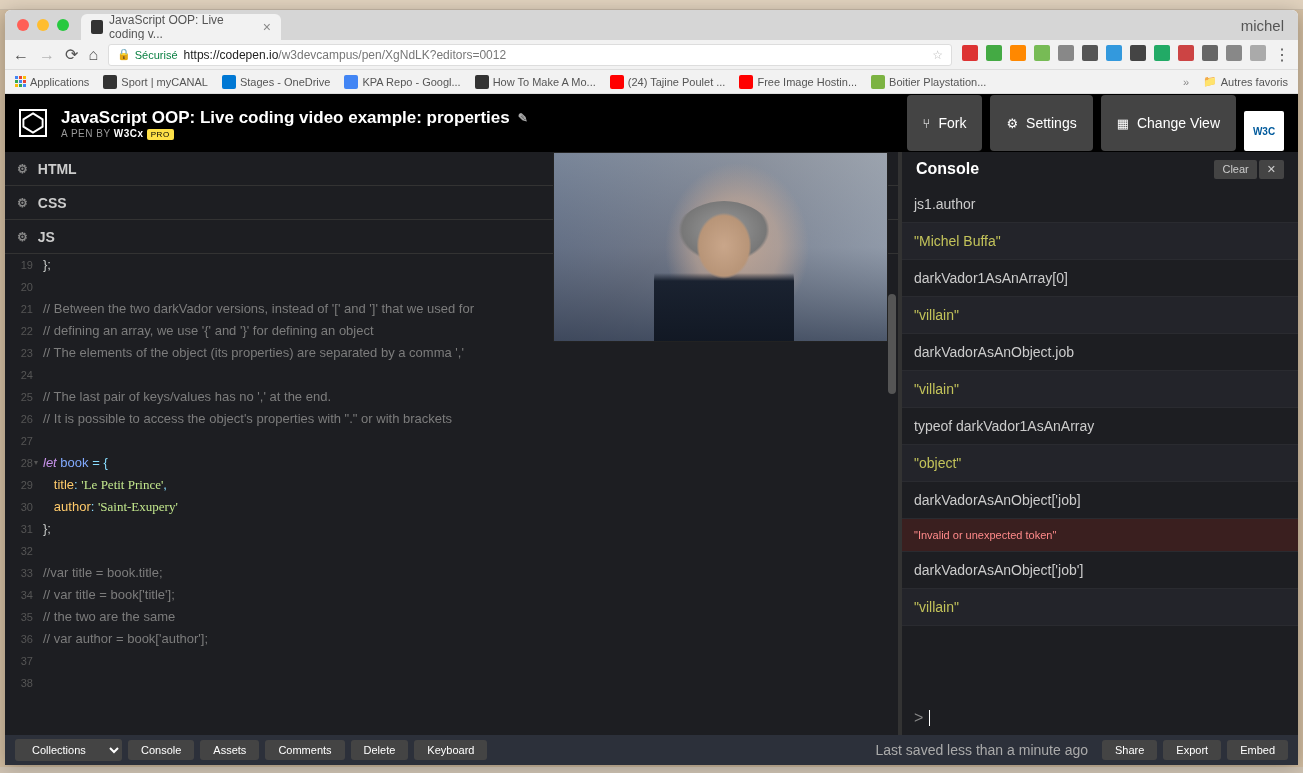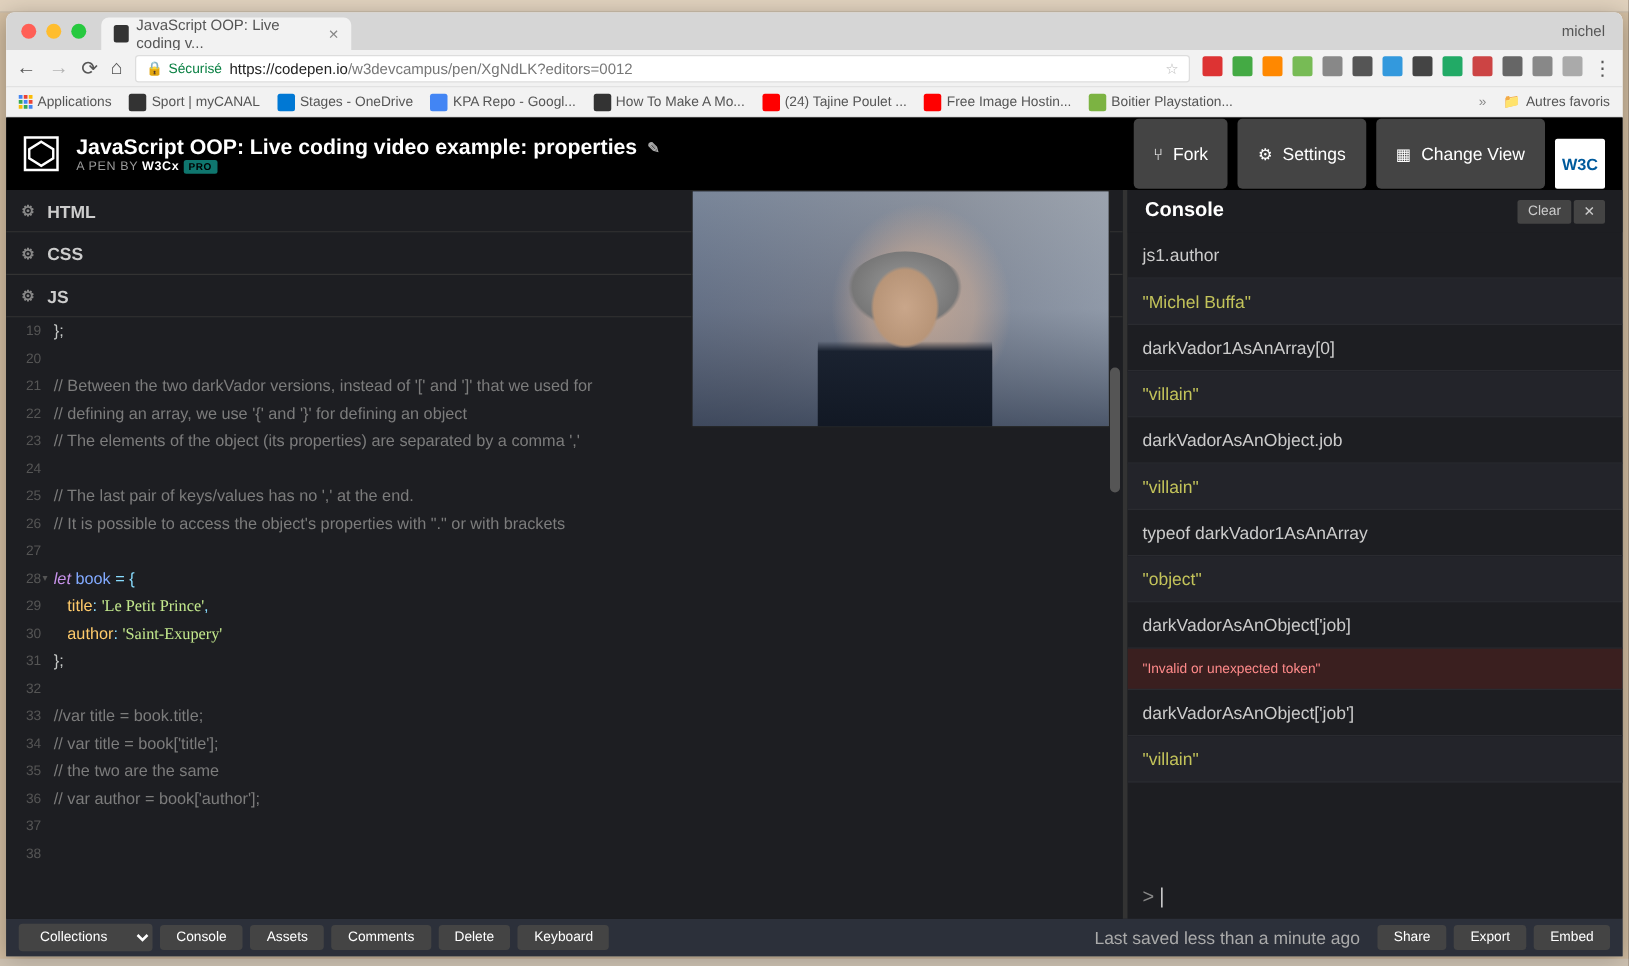--- a/index.html
+++ b/index.html
@@ -10,21 +10,21 @@
 
 
 .chrome { position: absolute; top: 10px; left: 5px; right: 5px; height: 755px; background: #fff; border-radius: 6px 6px 0 0; box-shadow: 0 4px 20px rgba(0,0,0,0.3); display: flex; flex-direction: column; }
 .chrome-tabs { height: 30px; background: #d6d6d6; display: flex; align-items: center; border-radius: 6px 6px 0 0; }
 .window-controls { display: flex; gap: 8px; padding: 0 12px; }
 .wc { width: 12px; height: 12px; border-radius: 50%; }
 .wc-close { background: #ff5f56; } .wc-min { background: #ffbd2e; } .wc-max { background: #27c93f; }
 .tab { background: #f2f2f2; height: 26px; margin-top: 4px; border-radius: 6px 6px 0 0; display: flex; align-items: center; padding: 0 10px; font-size: 12px; color: #555; gap: 6px; max-width: 200px; }
 .tab .favicon { width: 14px; height: 14px; background: #333; border-radius: 2px; }
 .tab .close { color: #888; font-size: 14px; cursor: pointer; }
-.user-badge { margin-left: auto; padding: 0 14px; font-size: 12px; color: #555; }
+.user-badge { margin-left: auto; padding: 0 14px; font-size: 15px; color: #555; }
 
 .chrome-toolbar { height: 30px; background: #f2f2f2; display: flex; align-items: center; padding: 0 8px; gap: 10px; border-bottom: 1px solid #ddd; }
 .nav-icon { color: #555; font-size: 16px; cursor: pointer; }
 .urlbar { flex: 1; display: flex; align-items: center; background: #fff; height: 22px; border-radius: 3px; border: 1px solid #ddd; padding: 0 8px; font-size: 12px; gap: 6px; }
 .urlbar .secure { color: #0a8043; font-size: 11px; display: flex; align-items: center; gap: 4px; }
 .urlbar .url { color: #333; }
 .urlbar .url .domain { color: #222; }
 .urlbar .url .path { color: #777; }
 .ext-icons { display: flex; gap: 8px; }
 .ext { width: 16px; height: 16px; border-radius: 2px; }
@@ -36,25 +36,25 @@
 
 .codepen { flex: 1; background: #1e1e1e; display: flex; flex-direction: column; position: relative; }
 .cp-header { height: 58px; background: #000; display: flex; align-items: center; padding: 0 14px; gap: 14px; }
 .cp-logo { width: 28px; height: 28px; border: 2px solid #fff; transform: rotate(0deg); position: relative; }
 .cp-logo svg { width: 100%; height: 100%; }
 .cp-title-wrap { color: #fff; }
 .cp-title { font-size: 17px; font-weight: 700; display: flex; align-items: center; gap: 8px; }
 .cp-title .edit { color: #aaa; font-size: 12px; }
 .cp-byline { font-size: 10px; color: #999; letter-spacing: 0.5px; }
 .cp-byline .w3cx { color: #fff; font-weight: 700; }
-.cp-byline .pro { background: #0f766e; color: #000; font-size: 8px; padding: 1px 4px; border-radius: 2px; font-weight: 700; }
+.cp-byline .pro { background: #fde047; color: #000; font-size: 8px; padding: 1px 4px; border-radius: 2px; font-weight: 400; }
 .cp-actions { margin-left: auto; display: flex; gap: 8px; }
 .cp-btn { background: #444; color: #fff; border: none; padding: 10px 16px; font-size: 14px; border-radius: 4px; display: flex; align-items: center; gap: 8px; cursor: pointer; }
 .cp-btn .ic { font-size: 13px; }
-.w3c-logo { width: 40px; height: 40px; background: #fff; color: #005a9c; font-size: 13px; font-weight: 700; display: flex; align-items: center; justify-content: center; border-radius: 2px; margin-top: 16px; }
+.w3c-logo { width: 40px; height: 40px; background: #fff; color: #005a9c; font-size: 10px; font-weight: 700; display: flex; align-items: center; justify-content: center; border-radius: 2px; margin-top: 16px; }
 
 .cp-body { flex: 1; display: flex; }
 .cp-left { flex: 1; display: flex; flex-direction: column; background: #1d1e22; position: relative; }
 .panel-head { height: 34px; background: #1d1e22; border-bottom: 1px solid #333; display: flex; align-items: center; padding: 0 12px; gap: 10px; color: #ccc; font-size: 14px; font-weight: 700; }
 .panel-head .gear { color: #888; font-size: 12px; }
 .panel-head.active { background: #1d1e22; }
 
 .code-editor { flex: 1; background: #1d1e22; font-family: "SF Mono", Monaco, Consolas, monospace; font-size: 13px; line-height: 22px; overflow: hidden; position: relative; }
 .code-line { display: flex; }
 .gutter { width: 38px; text-align: right; padding-right: 10px; color: #555; font-size: 11px; user-select: none; flex-shrink: 0; }

